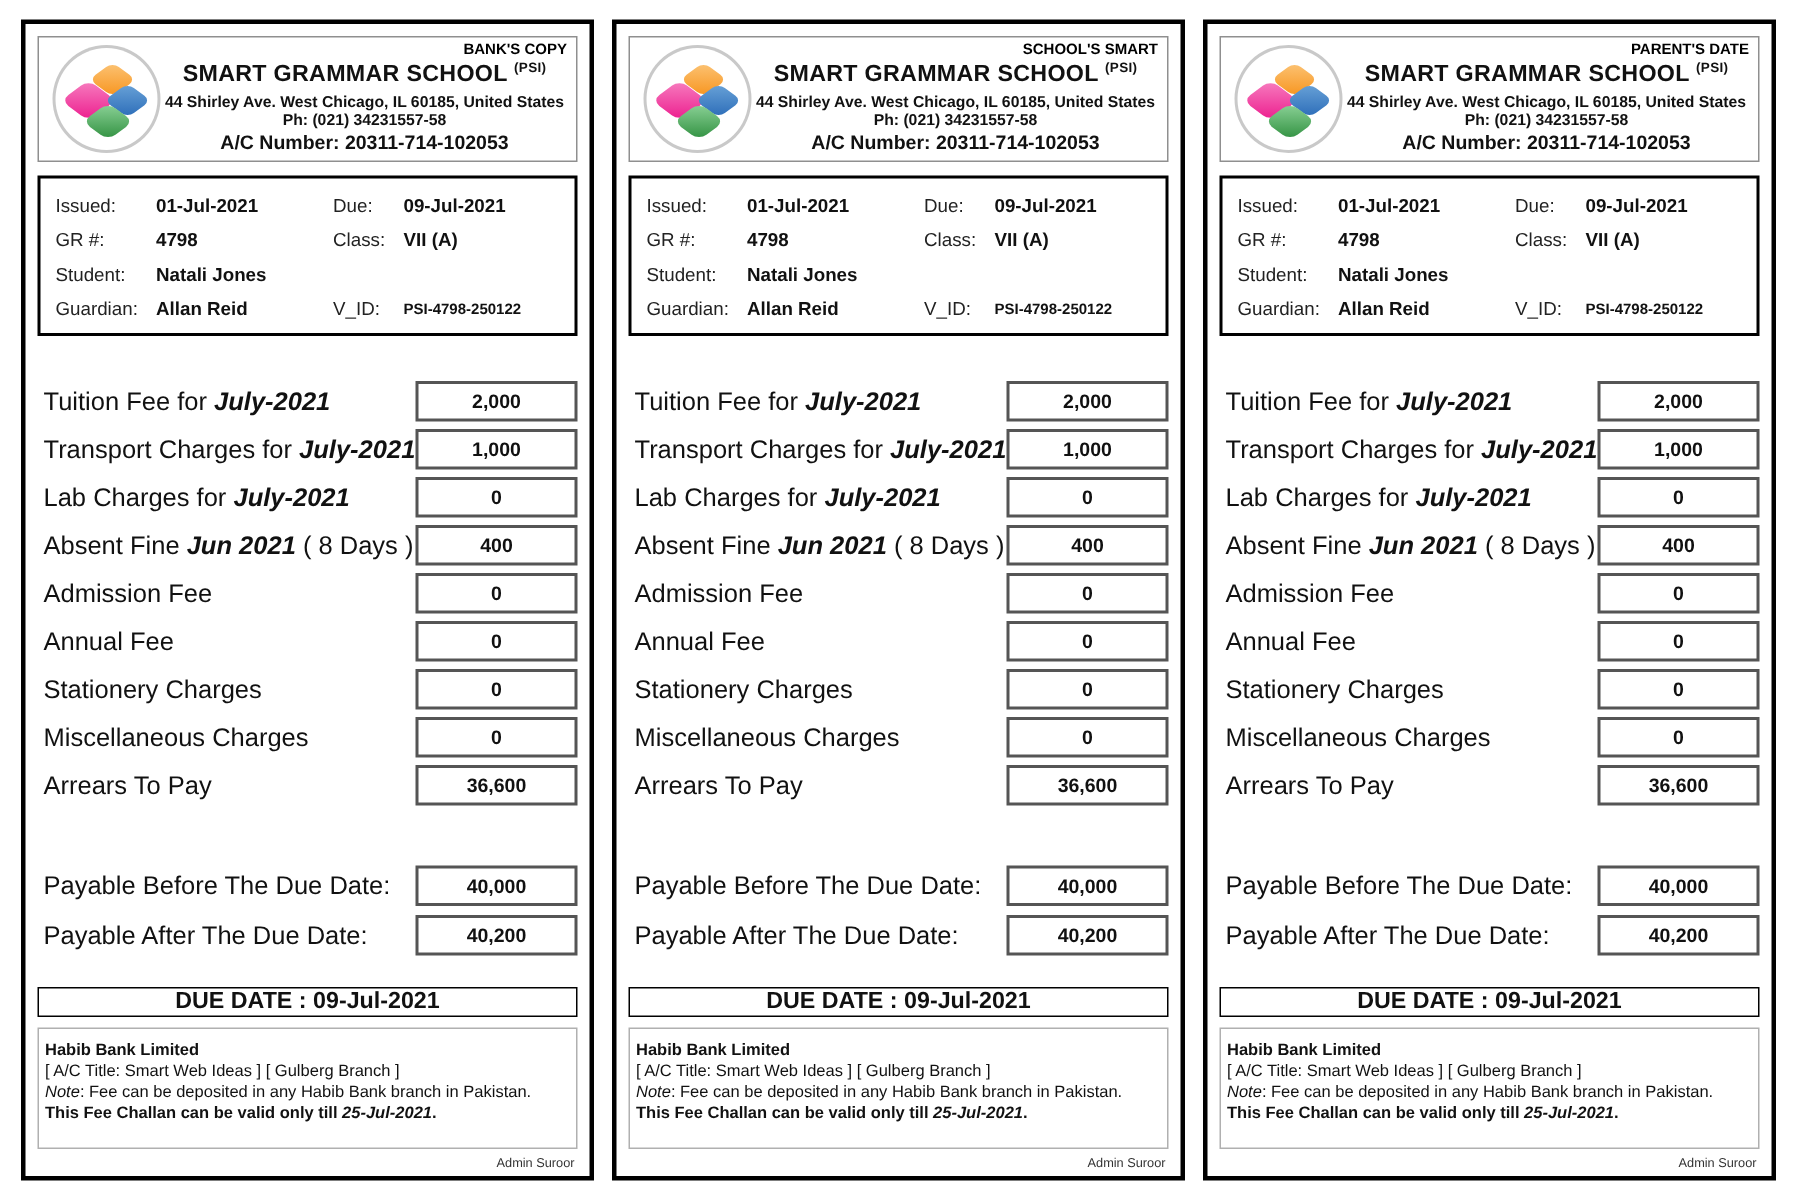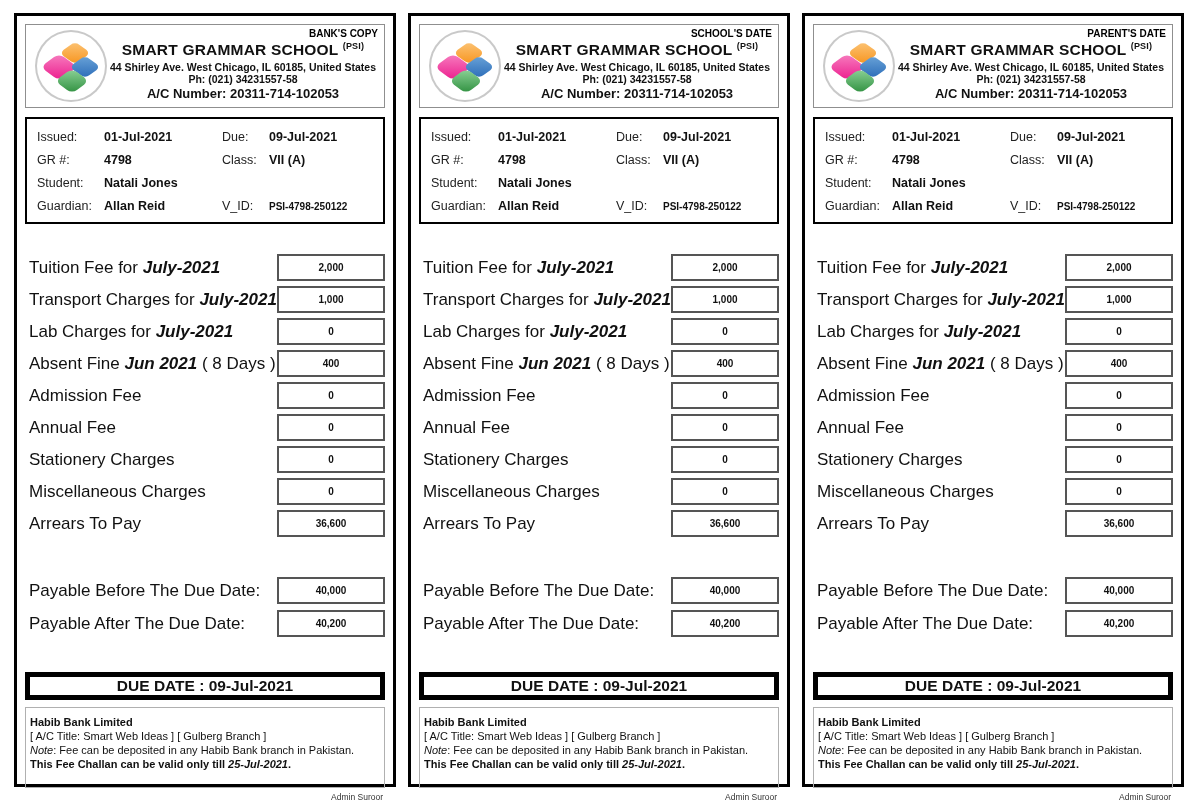--- a/index.html
+++ b/index.html
@@ -39,30 +39,30 @@
   .info-box .vid-val { font-size: 10px; font-weight: bold; }
 
   
   .fee-rows { margin-top: 30px; }
   .fee-row { display: flex; align-items: center; height: 27px; margin-bottom: 5px; padding-left: 4px; }
   .fee-label { font-size: 17px; flex: 1; }
   .fee-label .em { font-weight: bold; font-style: italic; }
   .amount-box {
     width: 108px; height: 27px; border: 2px solid #555; background: #fff;
     display: flex; align-items: center; justify-content: center;
-    font-size: 10px; font-weight: bold; flex: 0 0 auto;
+    font-size: 13px; font-weight: bold; flex: 0 0 auto;
   }
 
   .divider { height: 3px; background: #3c3c3c; margin: 19px 3px 16px 3px; }
 
   .totals-rows .fee-row { margin-bottom: 6px; }
 
   
   .due-banner {
-    border: 5px solid #000000; margin-top: 29px; height: 47px;
+    border: 1px solid #000000; margin-top: 15px; height: 47px;
     display: flex; align-items: center; justify-content: center;
     font-size: 15.5px; font-weight: bold;
   }
 
   
   .footer-box {
     border: 1px solid #b0b0b0; margin-top: 7px; padding: 7px 4px 16px 4px;
     font-size: 11px; line-height: 14px;
   }
   .f-bank { font-weight: bold; }
@@ -221,21 +221,21 @@
       <div class="f-note"><span class="note-word">Note</span><span>: Fee can be deposited in any Habib Bank branch in Pakistan.</span></div>
       <div class="f-valid"><span>This Fee Challan can be valid only till </span><span class="em">25-Jul-2021</span><span>.</span></div>
     </div>
 
     <div class="admin-line">Admin Suroor</div>
   </div>
 
   <div class="challan">
 
     <div class="header-box">
-      <div class="copy-label">SCHOOL'S DATE</div>
+      <div class="copy-label">SCHOOL'S SMART</div>
       <div class="logo-wrap">
         <svg viewBox="0 0 74 74" width="74" height="74">
           <defs>
             <linearGradient id="gOr" x1="0" y1="0" x2="1" y2="1">
               <stop offset="0" stop-color="#fcc476"></stop>
                 <stop offset="1" stop-color="#F7941E"></stop>
             </linearGradient>
             <linearGradient id="gPk" x1="0" y1="0" x2="1" y2="1">
               <stop offset="0" stop-color="#f77fc0"></stop>
                 <stop offset="1" stop-color="#EC1C8D"></stop>

